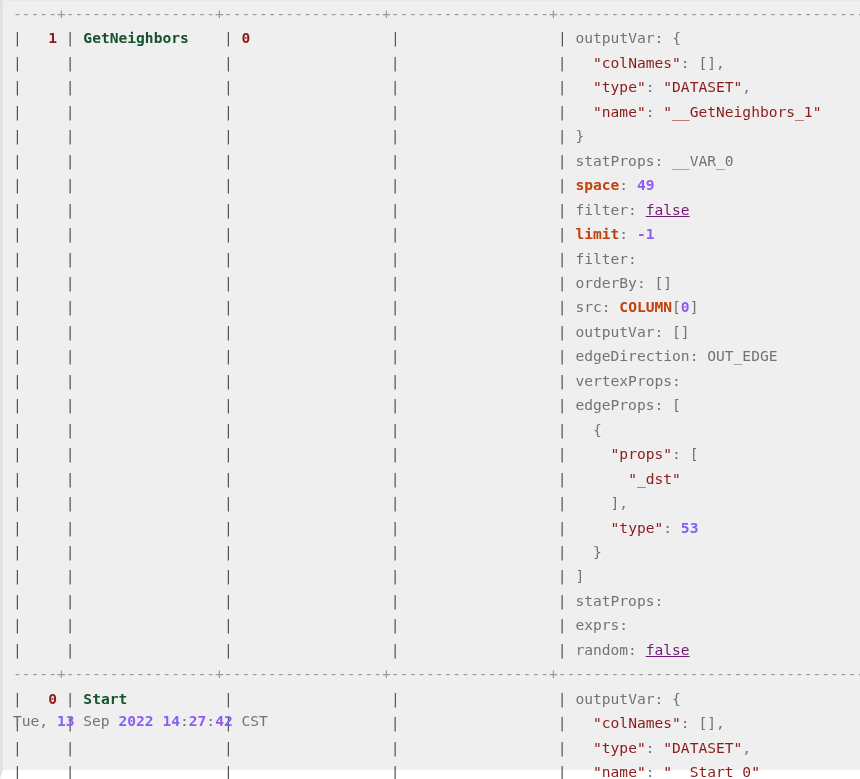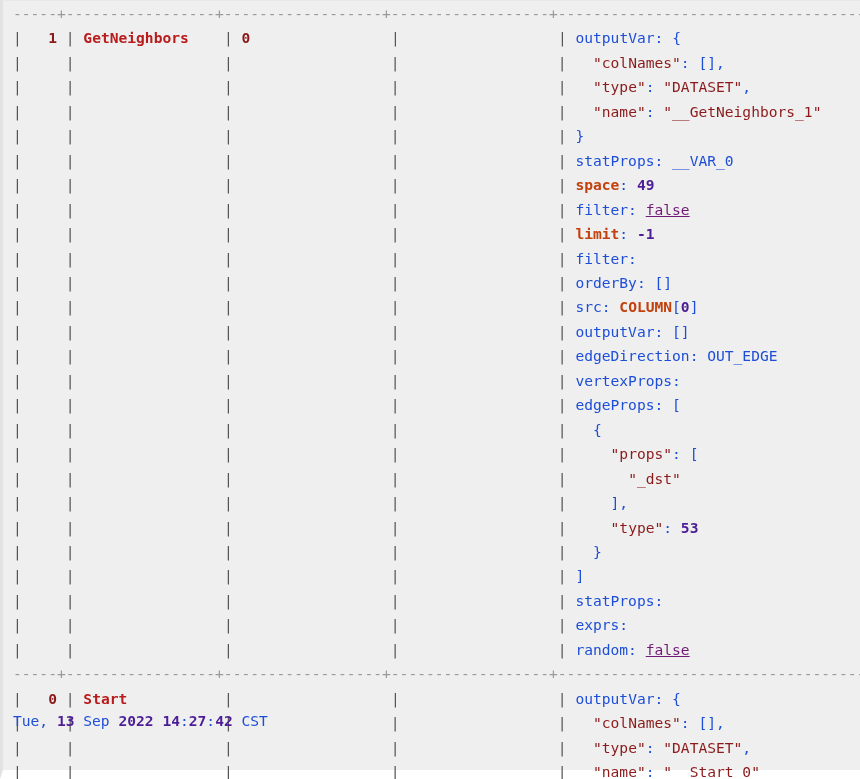--- a/index.html
+++ b/index.html
@@ -47,27 +47,27 @@
     line-height: 24.45px;
     letter-spacing: 0px;
     color: #555555;
     white-space: pre;
     -webkit-font-smoothing: antialiased;
   }
 
   
   .rule   { color: #9a9a9a; }
   .pipe   { color: #555555; }
-  .plain  { color: #1d4ed8; }
+  .plain  { color: #737373; }
   .str    { color: #8b1a1a; }
-  .num    { color: #4c1d95; font-weight: bold; }
+  .num    { color: #8b5cf6; font-weight: bold; }
   .numred { color: #8b1a1a; font-weight: bold; }
   .kw     { color: #c2410c; font-weight: bold; }
   .bool   { color: #701a75; text-decoration: underline; }
-  .bold   { color: #b91c1c; font-weight: bold; text-align: right; }
+  .bold   { color: #14532d; font-weight: bold; text-align: right; }
 </style>
 </head>
 <body>
 
 <div id="console">
 
   <div class="plan-block">
     <pre class="term" id="plan-output"><span class="rule">-----+-----------------+------------------+------------------+-----------------------------------</span>
 <span class="pipe">|</span>   <span class="numred">1</span> <span class="pipe">|</span> <span class="bold">GetNeighbors</span>    <span class="pipe">|</span> <span class="numred">0</span>                <span class="pipe">|</span>                  <span class="pipe">|</span> <span class="plain">outputVar: </span><span class="plain">{</span>                      
 <span class="pipe">|</span>     <span class="pipe">|</span>                 <span class="pipe">|</span>                  <span class="pipe">|</span>                  <span class="pipe">|</span> <span class="plain">  </span><span class="str">"colNames"</span><span class="plain">: [],</span>                 

